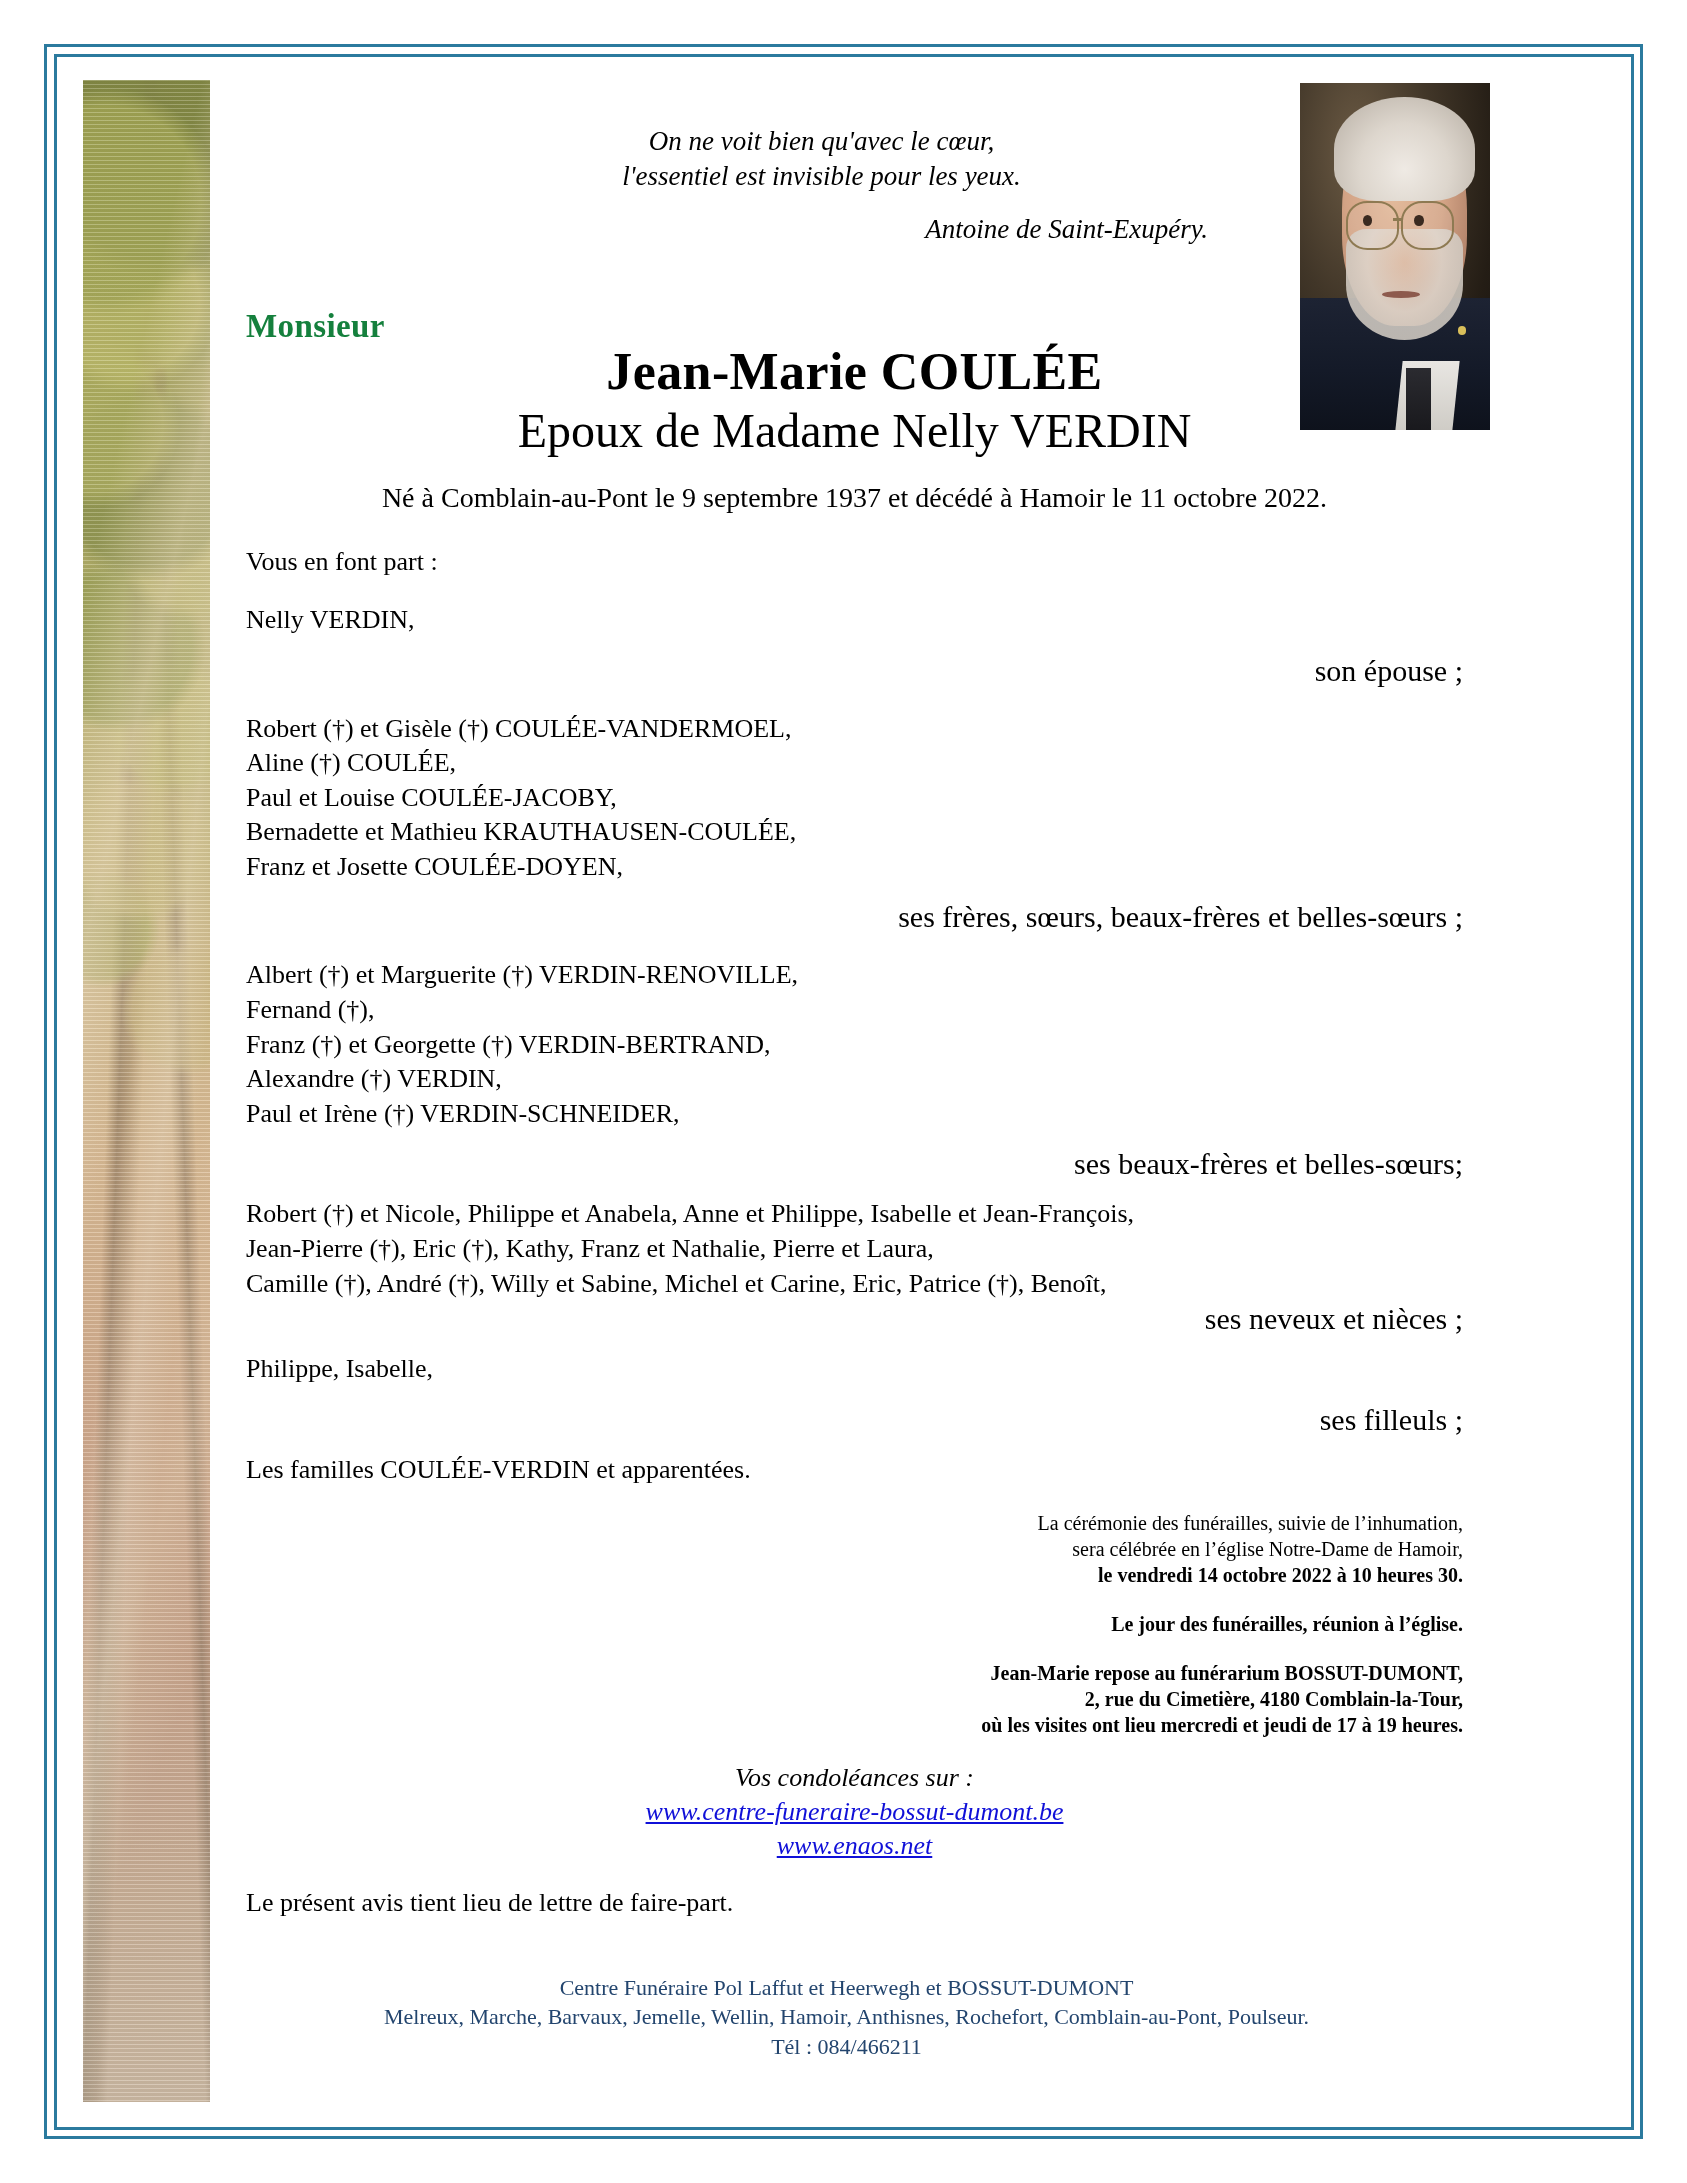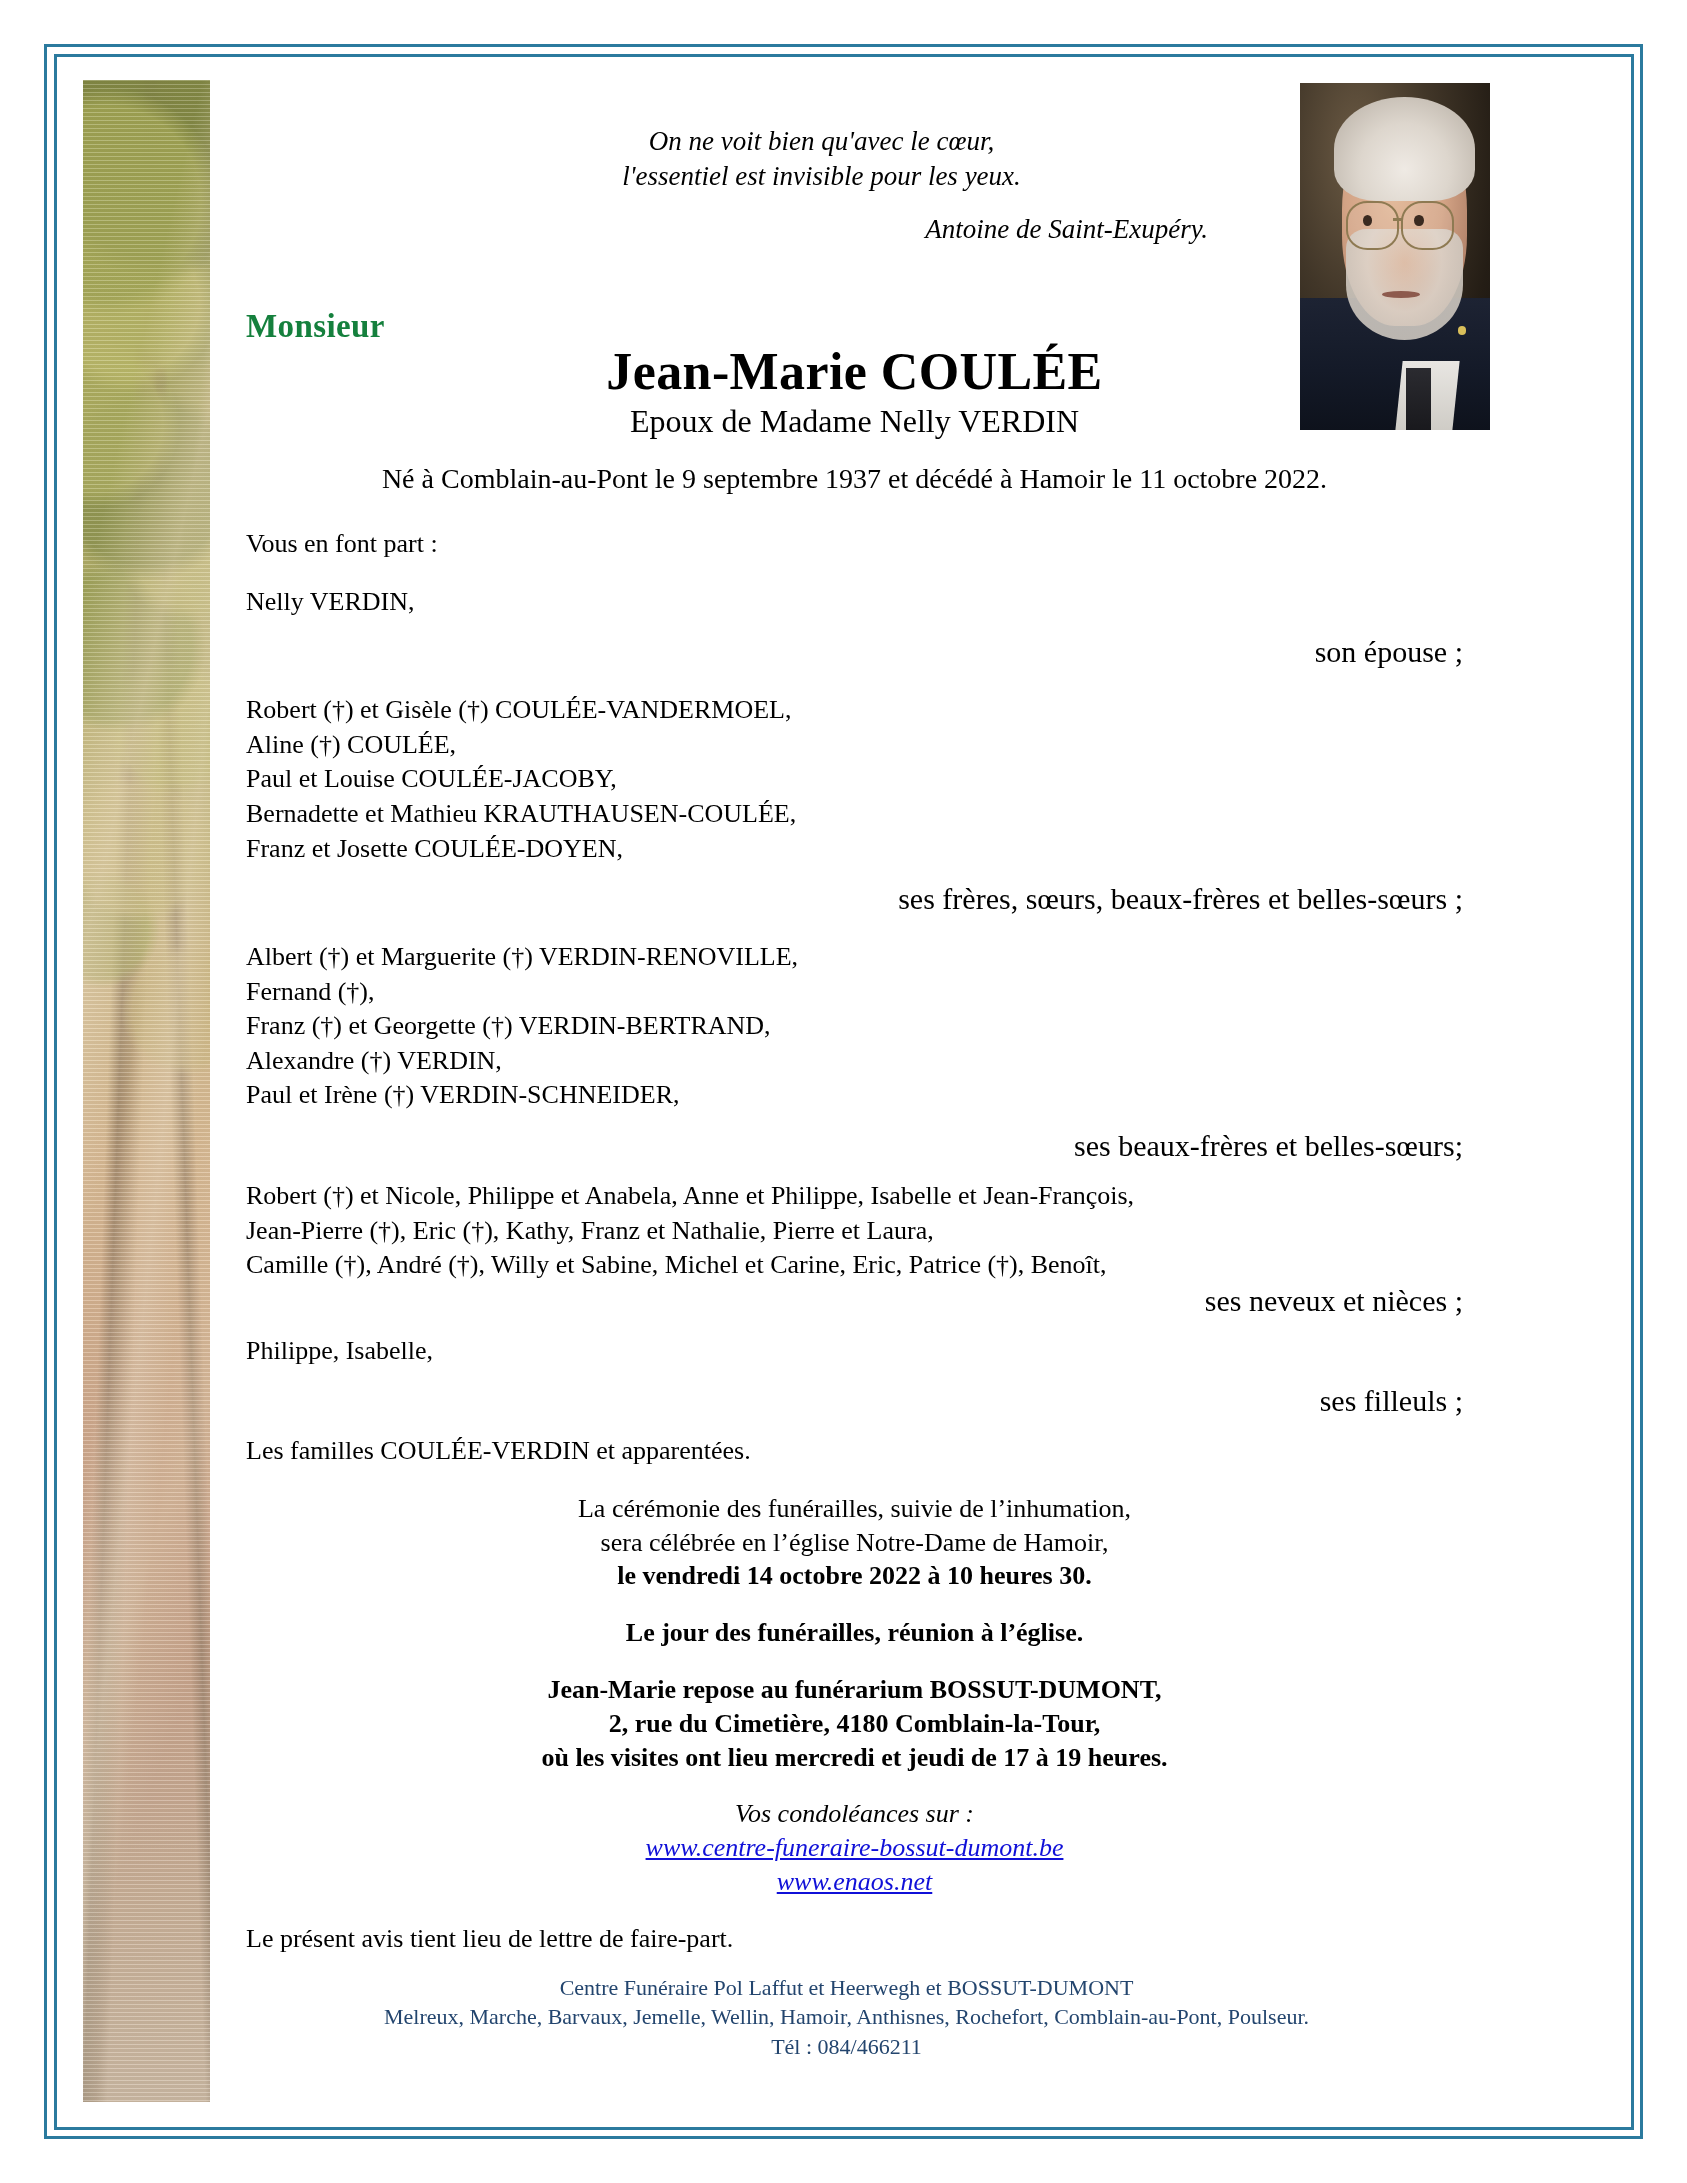--- a/index.html
+++ b/index.html
@@ -208,21 +208,21 @@
   .h-name{
     text-align:center;
     font-weight:bold;
     font-size:52px;
     line-height:1.08;
     letter-spacing:0.4px;
     color:#000;
   }
   .h-spouse{
     text-align:center;
-    font-size:32px;
+    font-size:48px;
     line-height:1.15;
     margin-top:2.6px;
     color:#000;
   }
   .h-dates{
     text-align:center;
     font-size:28px;
     line-height:1.2;
     margin-top:23px;
     color:#000;
@@ -240,24 +240,24 @@
     color:#000;
     text-align:right;
     line-height:1.2;
   }
   .gap-s{height:15px;}
   .gap-m{height:23px;}
   .gap-l{height:31px;}
 
   
   .p-center{
-    font-size:26px;
+    font-size:20px;
     line-height:1.30;
     color:#000;
-    text-align:center;
+    text-align:right;
   }
   .p-center.bold{font-weight:bold;}
 
   .p-center-it{
     font-size:26px;
     line-height:1.30;
     color:#000;
     text-align:center;
     font-style:italic;
   }

